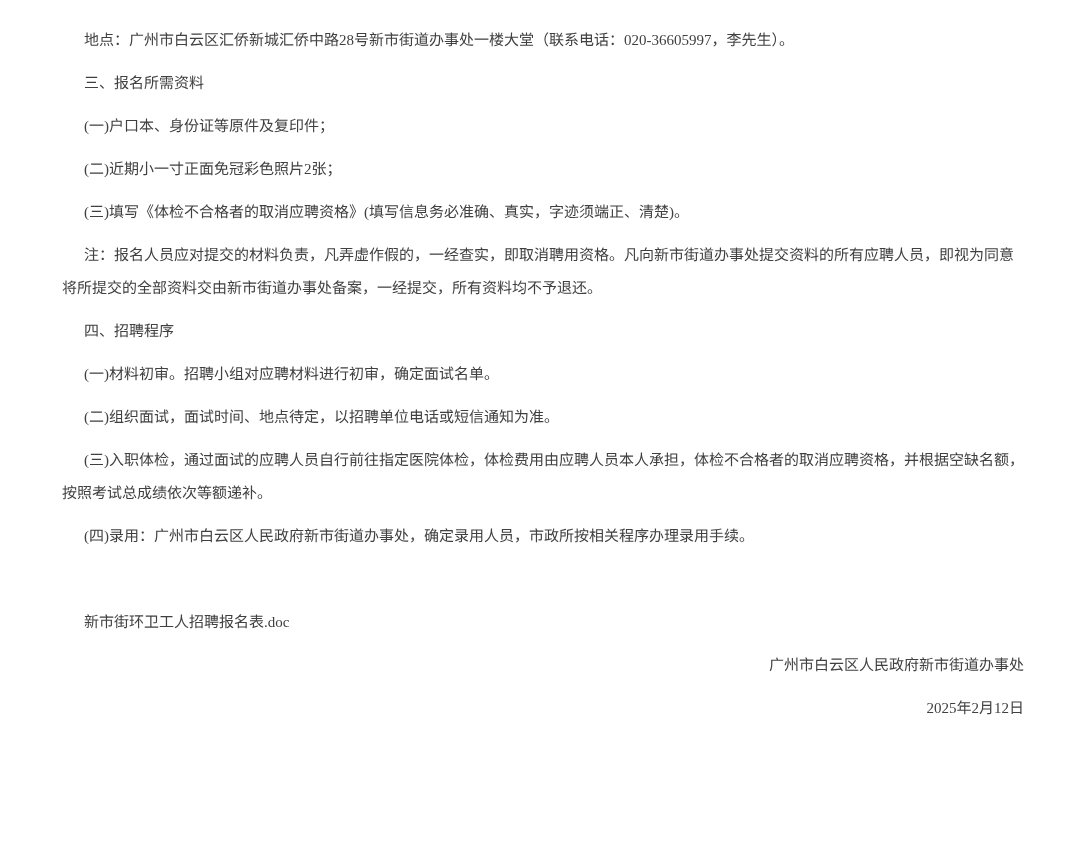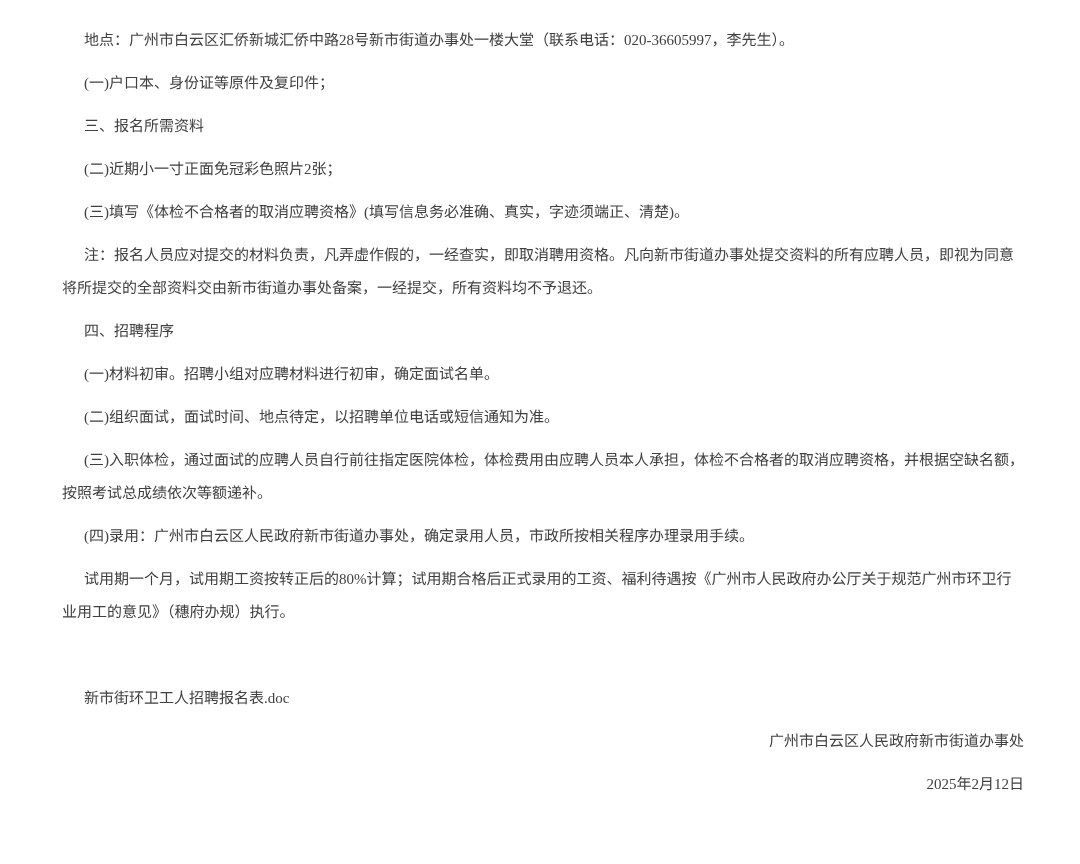--- a/index.html
+++ b/index.html
@@ -44,28 +44,27 @@
   }
   .page p.attachment{
     cursor:pointer;
   }
 </style>
 </head>
 <body>
 
 <div class="page">
   <p>地点：广州市白云区汇侨新城汇侨中路28号新市街道办事处一楼大堂（联系电话：020-36605997，李先生）。</p>
+  <p>三、报名所需资料</p>
   <p>(一)户口本、身份证等原件及复印件；</p>
-  <p>三、报名所需资料</p>
   <p>(二)近期小一寸正面免冠彩色照片2张；</p>
   <p>(三)填写《体检不合格者的取消应聘资格》(填写信息务必准确、真实，字迹须端正、清楚)。</p>
   <p>注：报名人员应对提交的材料负责，凡弄虚作假的，一经查实，即取消聘用资格。凡向新市街道办事处提交资料的所有应聘人员，即视为同意将所提交的全部资料交由新市街道办事处备案，一经提交，所有资料均不予退还。</p>
   <p>四、招聘程序</p>
   <p>(一)材料初审。招聘小组对应聘材料进行初审，确定面试名单。</p>
   <p>(二)组织面试，面试时间、地点待定，以招聘单位电话或短信通知为准。</p>
   <p>(三)入职体检，通过面试的应聘人员自行前往指定医院体检，体检费用由应聘人员本人承担，体检不合格者的取消应聘资格，并根据空缺名额，按照考试总成绩依次等额递补。</p>
   <p>(四)录用：广州市白云区人民政府新市街道办事处，确定录用人员，市政所按相关程序办理录用手续。</p>
-  <p>试用期一个月，试用期工资按转正后的80%计算；试用期合格后正式录用的工资、福利待遇按《广州市人民政府办公厅关于规范广州市环卫行业用工的意见》（穗府办规）执行。</p>
   <p class="blank"></p>
   <p class="attachment">新市街环卫工人招聘报名表.doc</p>
   <p class="align-right">广州市白云区人民政府新市街道办事处</p>
   <p class="align-right">2025年2月12日</p>
 </div>
 
 </body></html>

